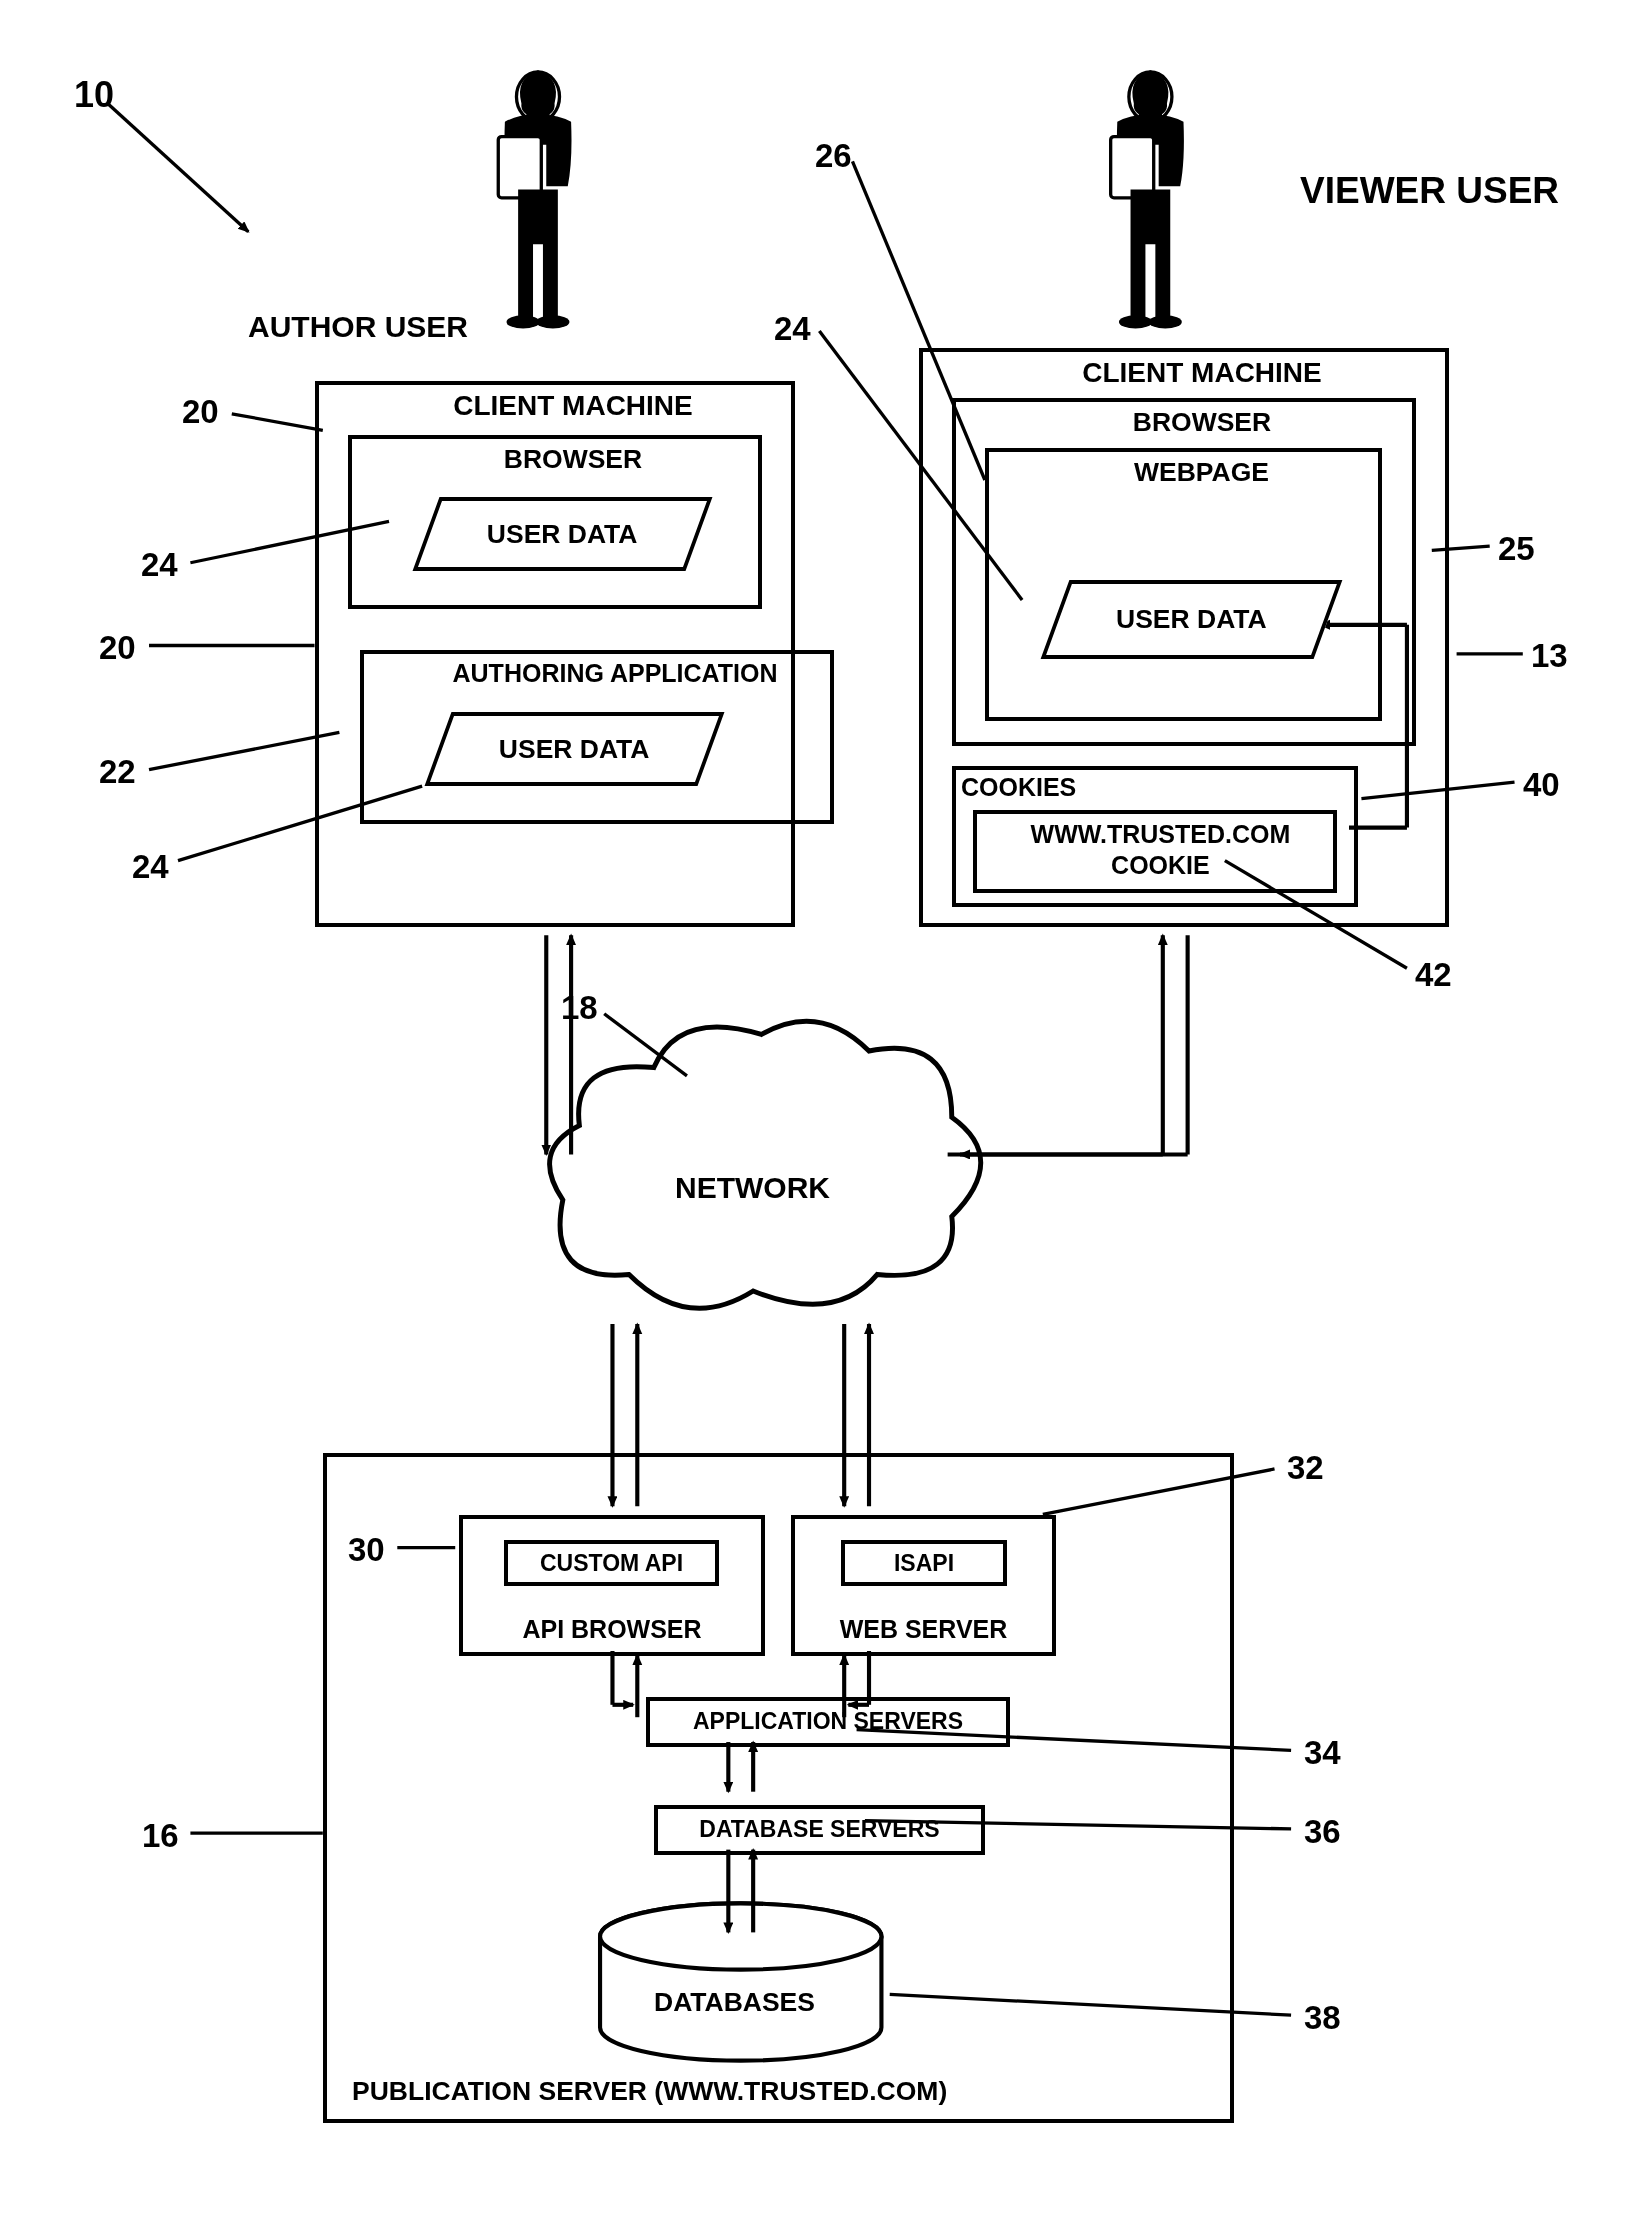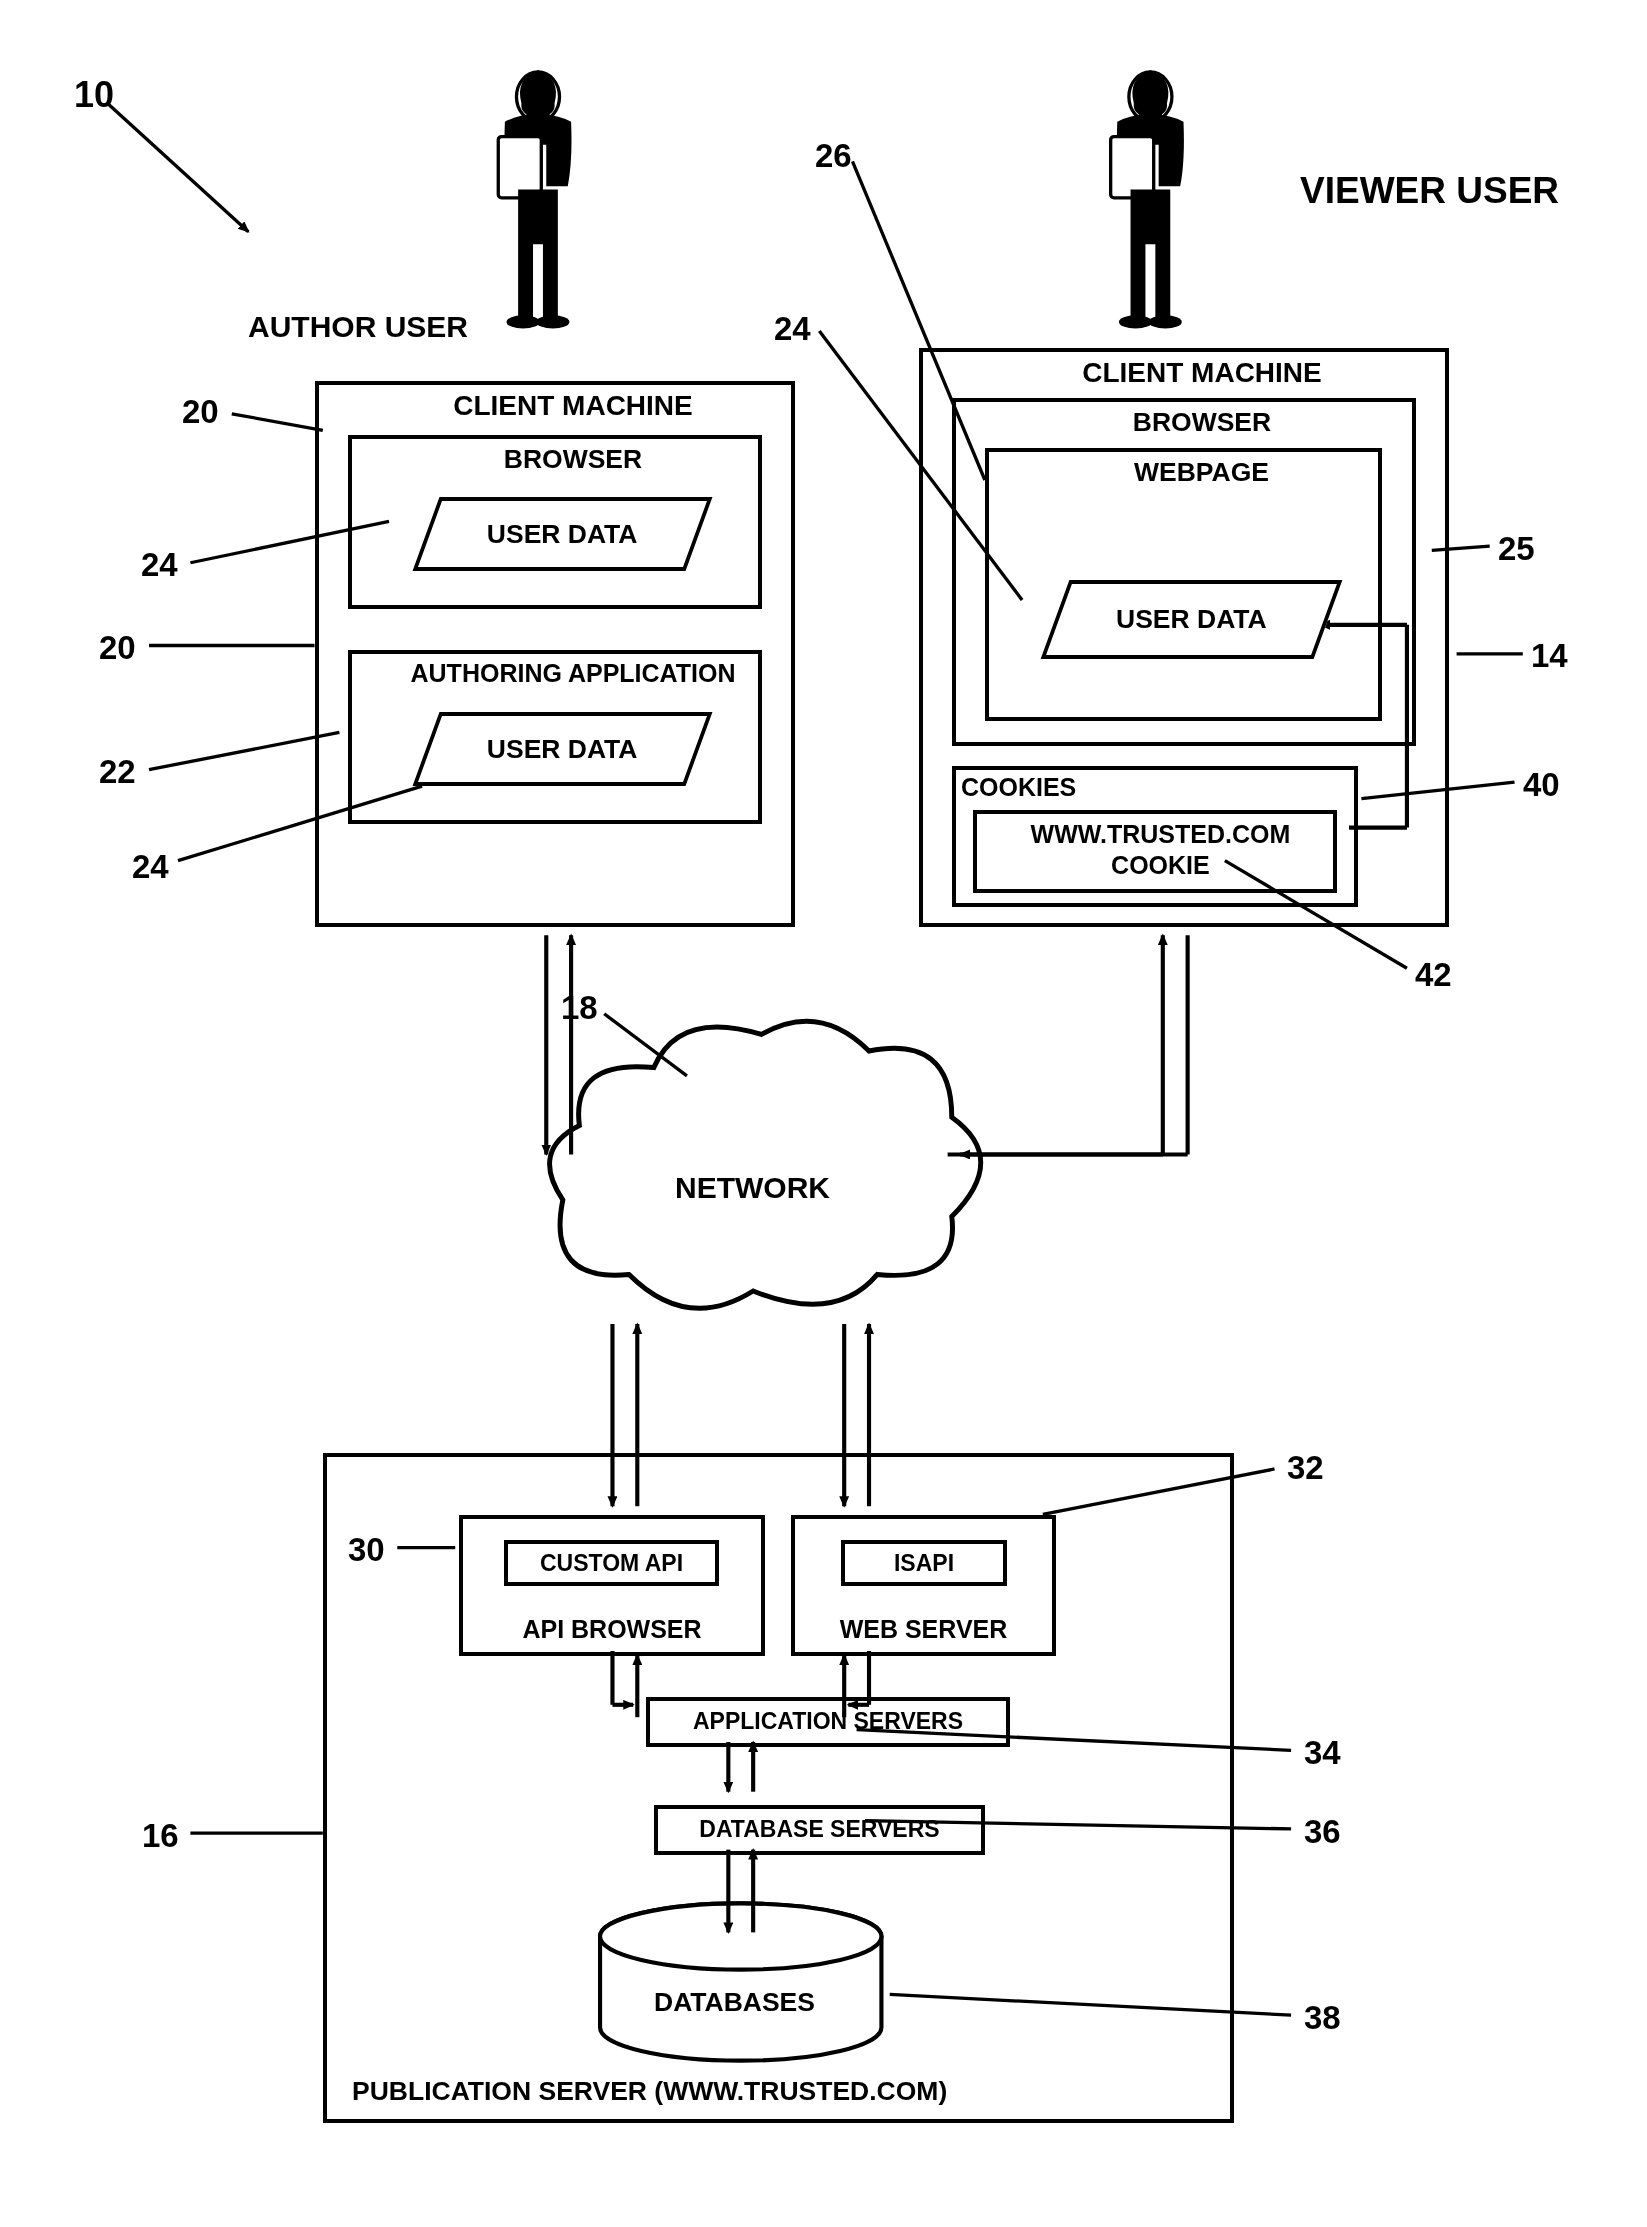--- a/index.html
+++ b/index.html
@@ -119,21 +119,21 @@
 
 <div class="lbl" style="left:74px;top:74px;font-size:36px;">10</div>
 <div class="lbl" style="left:182px;top:393px;font-size:33px;">20</div>
 <div class="lbl" style="left:141px;top:546px;font-size:33px;">24</div>
 <div class="lbl" style="left:99px;top:629px;font-size:33px;">20</div>
 <div class="lbl" style="left:99px;top:753px;font-size:33px;">22</div>
 <div class="lbl" style="left:132px;top:848px;font-size:33px;">24</div>
 <div class="lbl" style="left:815px;top:137px;font-size:33px;">26</div>
 <div class="lbl" style="left:774px;top:310px;font-size:33px;">24</div>
 <div class="lbl" style="left:1498px;top:530px;font-size:33px;">25</div>
-<div class="lbl" style="left:1531px;top:637px;font-size:33px;">14</div>
+<div class="lbl" style="left:1531px;top:637px;font-size:33px;">13</div>
 <div class="lbl" style="left:1523px;top:766px;font-size:33px;">40</div>
 <div class="lbl" style="left:1415px;top:956px;font-size:33px;">42</div>
 <div class="lbl" style="left:561px;top:989px;font-size:33px;">18</div>
 <div class="lbl" style="left:348px;top:1531px;font-size:33px;">30</div>
 <div class="lbl" style="left:1287px;top:1449px;font-size:33px;">32</div>
 <div class="lbl" style="left:142px;top:1817px;font-size:33px;">16</div>
 <div class="lbl" style="left:1304px;top:1734px;font-size:33px;">34</div>
 <div class="lbl" style="left:1304px;top:1813px;font-size:33px;">36</div>
 <div class="lbl" style="left:1304px;top:1999px;font-size:33px;">38</div>
 
@@ -143,21 +143,21 @@
 <div class="box" style="left:315px;top:381px;width:480px;height:546px;">
   <div class="title-top" style="font-size:28px;">CLIENT MACHINE</div>
 
   <div class="box" style="left:29px;top:50px;width:414px;height:174px;">
     <div class="title-top" style="font-size:26.5px;">BROWSER</div>
     <div class="para" style="left:74px;top:58px;width:273px;height:74px;">
       <span style="font-size:26.5px;">USER DATA</span>
     </div>
   </div>
 
-  <div class="box" style="left:29px;top:265px;width:414px;height:174px;">
+  <div class="box" style="left:41px;top:265px;width:474px;height:174px;">
     <div class="title-top" style="font-size:25px;">AUTHORING APPLICATION</div>
     <div class="para" style="left:74px;top:58px;width:273px;height:74px;">
       <span style="font-size:26.5px;">USER DATA</span>
     </div>
   </div>
 </div>
 
 <div class="box" style="left:919px;top:348px;width:530px;height:579px;">
   <div class="title-top" style="font-size:28px;">CLIENT MACHINE</div>
 

